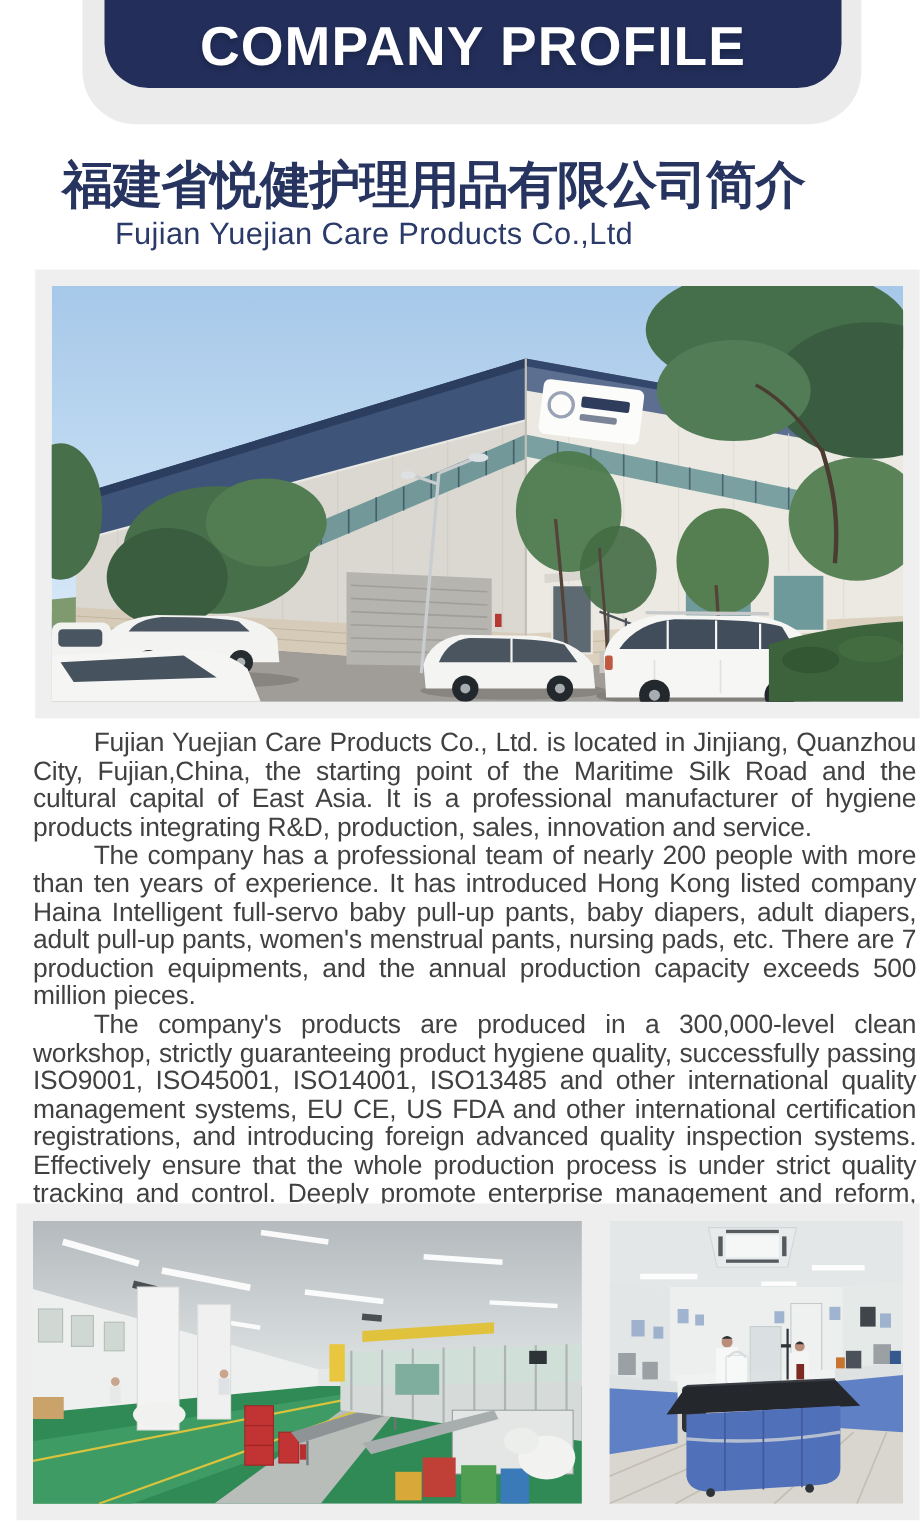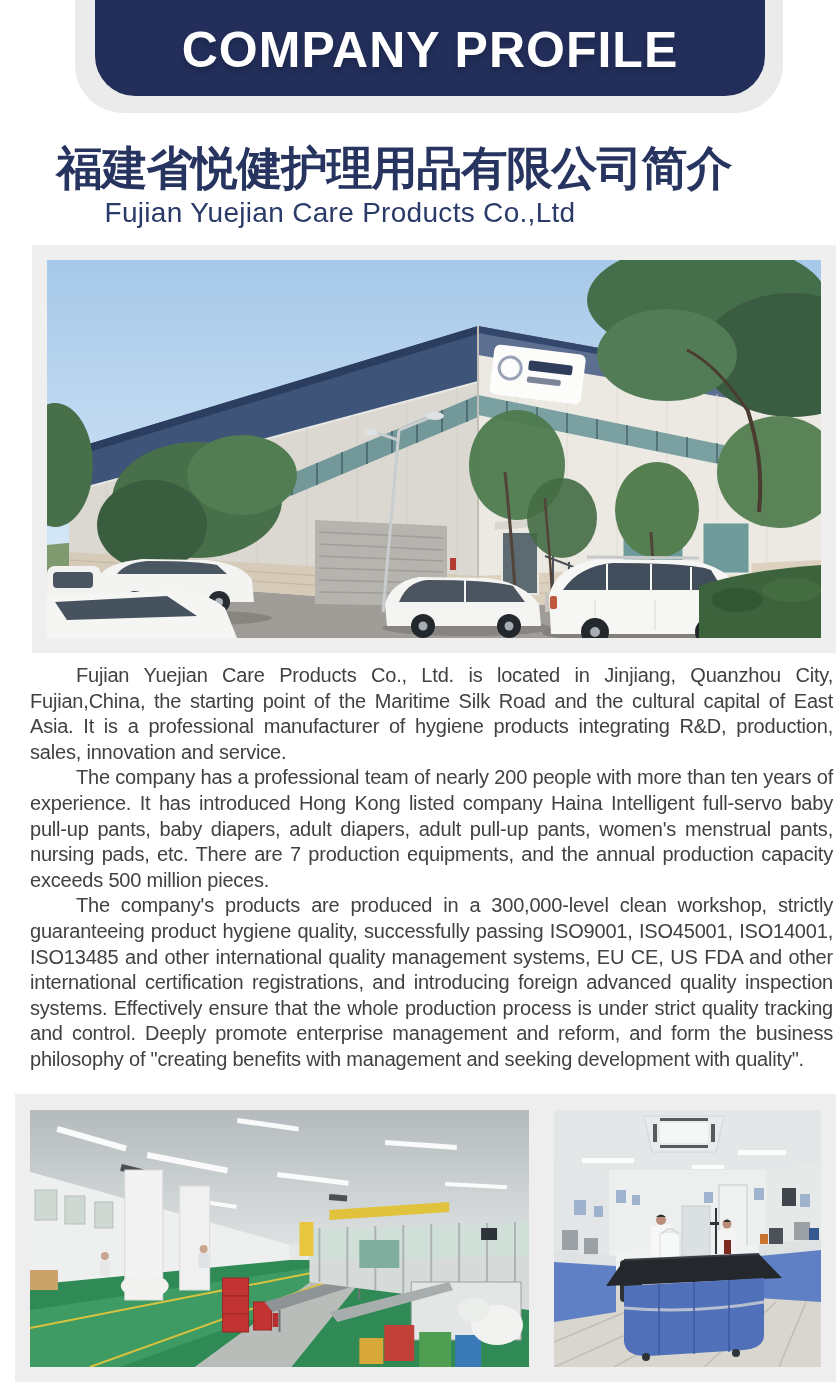--- a/index.html
+++ b/index.html
@@ -9,21 +9,21 @@
     font-family:"Liberation Sans", sans-serif;
   }
   .abs{position:absolute;}
 
   
   .banner-halo{
     left:75px;top:0;width:708px;height:113px;
     background:#ebebeb;border-radius:0 0 48px 48px;
   }
   .banner{
-    left:95px;top:0;width:670px;height:96px;
+    left:95px;top:0;width:670px;height:80px;
     background:#232f5a;border-radius:0 0 40px 40px;
     display:flex;align-items:center;justify-content:center;
   }
   .banner h1{
     margin:0;padding-top:4px;
     color:#ffffff;font-size:50px;font-weight:bold;letter-spacing:1px;
     text-shadow:0 4px 5px rgba(15,22,48,.35);
     white-space:nowrap;
   }
 
@@ -49,21 +49,21 @@
     left:15px;top:1094px;width:821px;height:288px;background:#eeeeee;
   }
   .bottom-band svg{position:absolute;top:16px;}
   .bottom-band .left-ph{left:15px;}
   .bottom-band .right-ph{left:539px;}
   .ph{display:block;}
 
   
   .text-block{
     left:30px;top:663px;width:803px;
-    color:#414141;font-size:20px;line-height:25.6px;
+    color:#414141;font-size:24px;line-height:25.6px;
     text-align:justify;letter-spacing:-0.2px;
   }
   .text-block p{margin:0;text-indent:2.3em;}
 </style>
 </head>
 <body>
 
 <div class="abs banner-halo"></div>
 <div class="abs banner">
   <h1>COMPANY PROFILE</h1>

